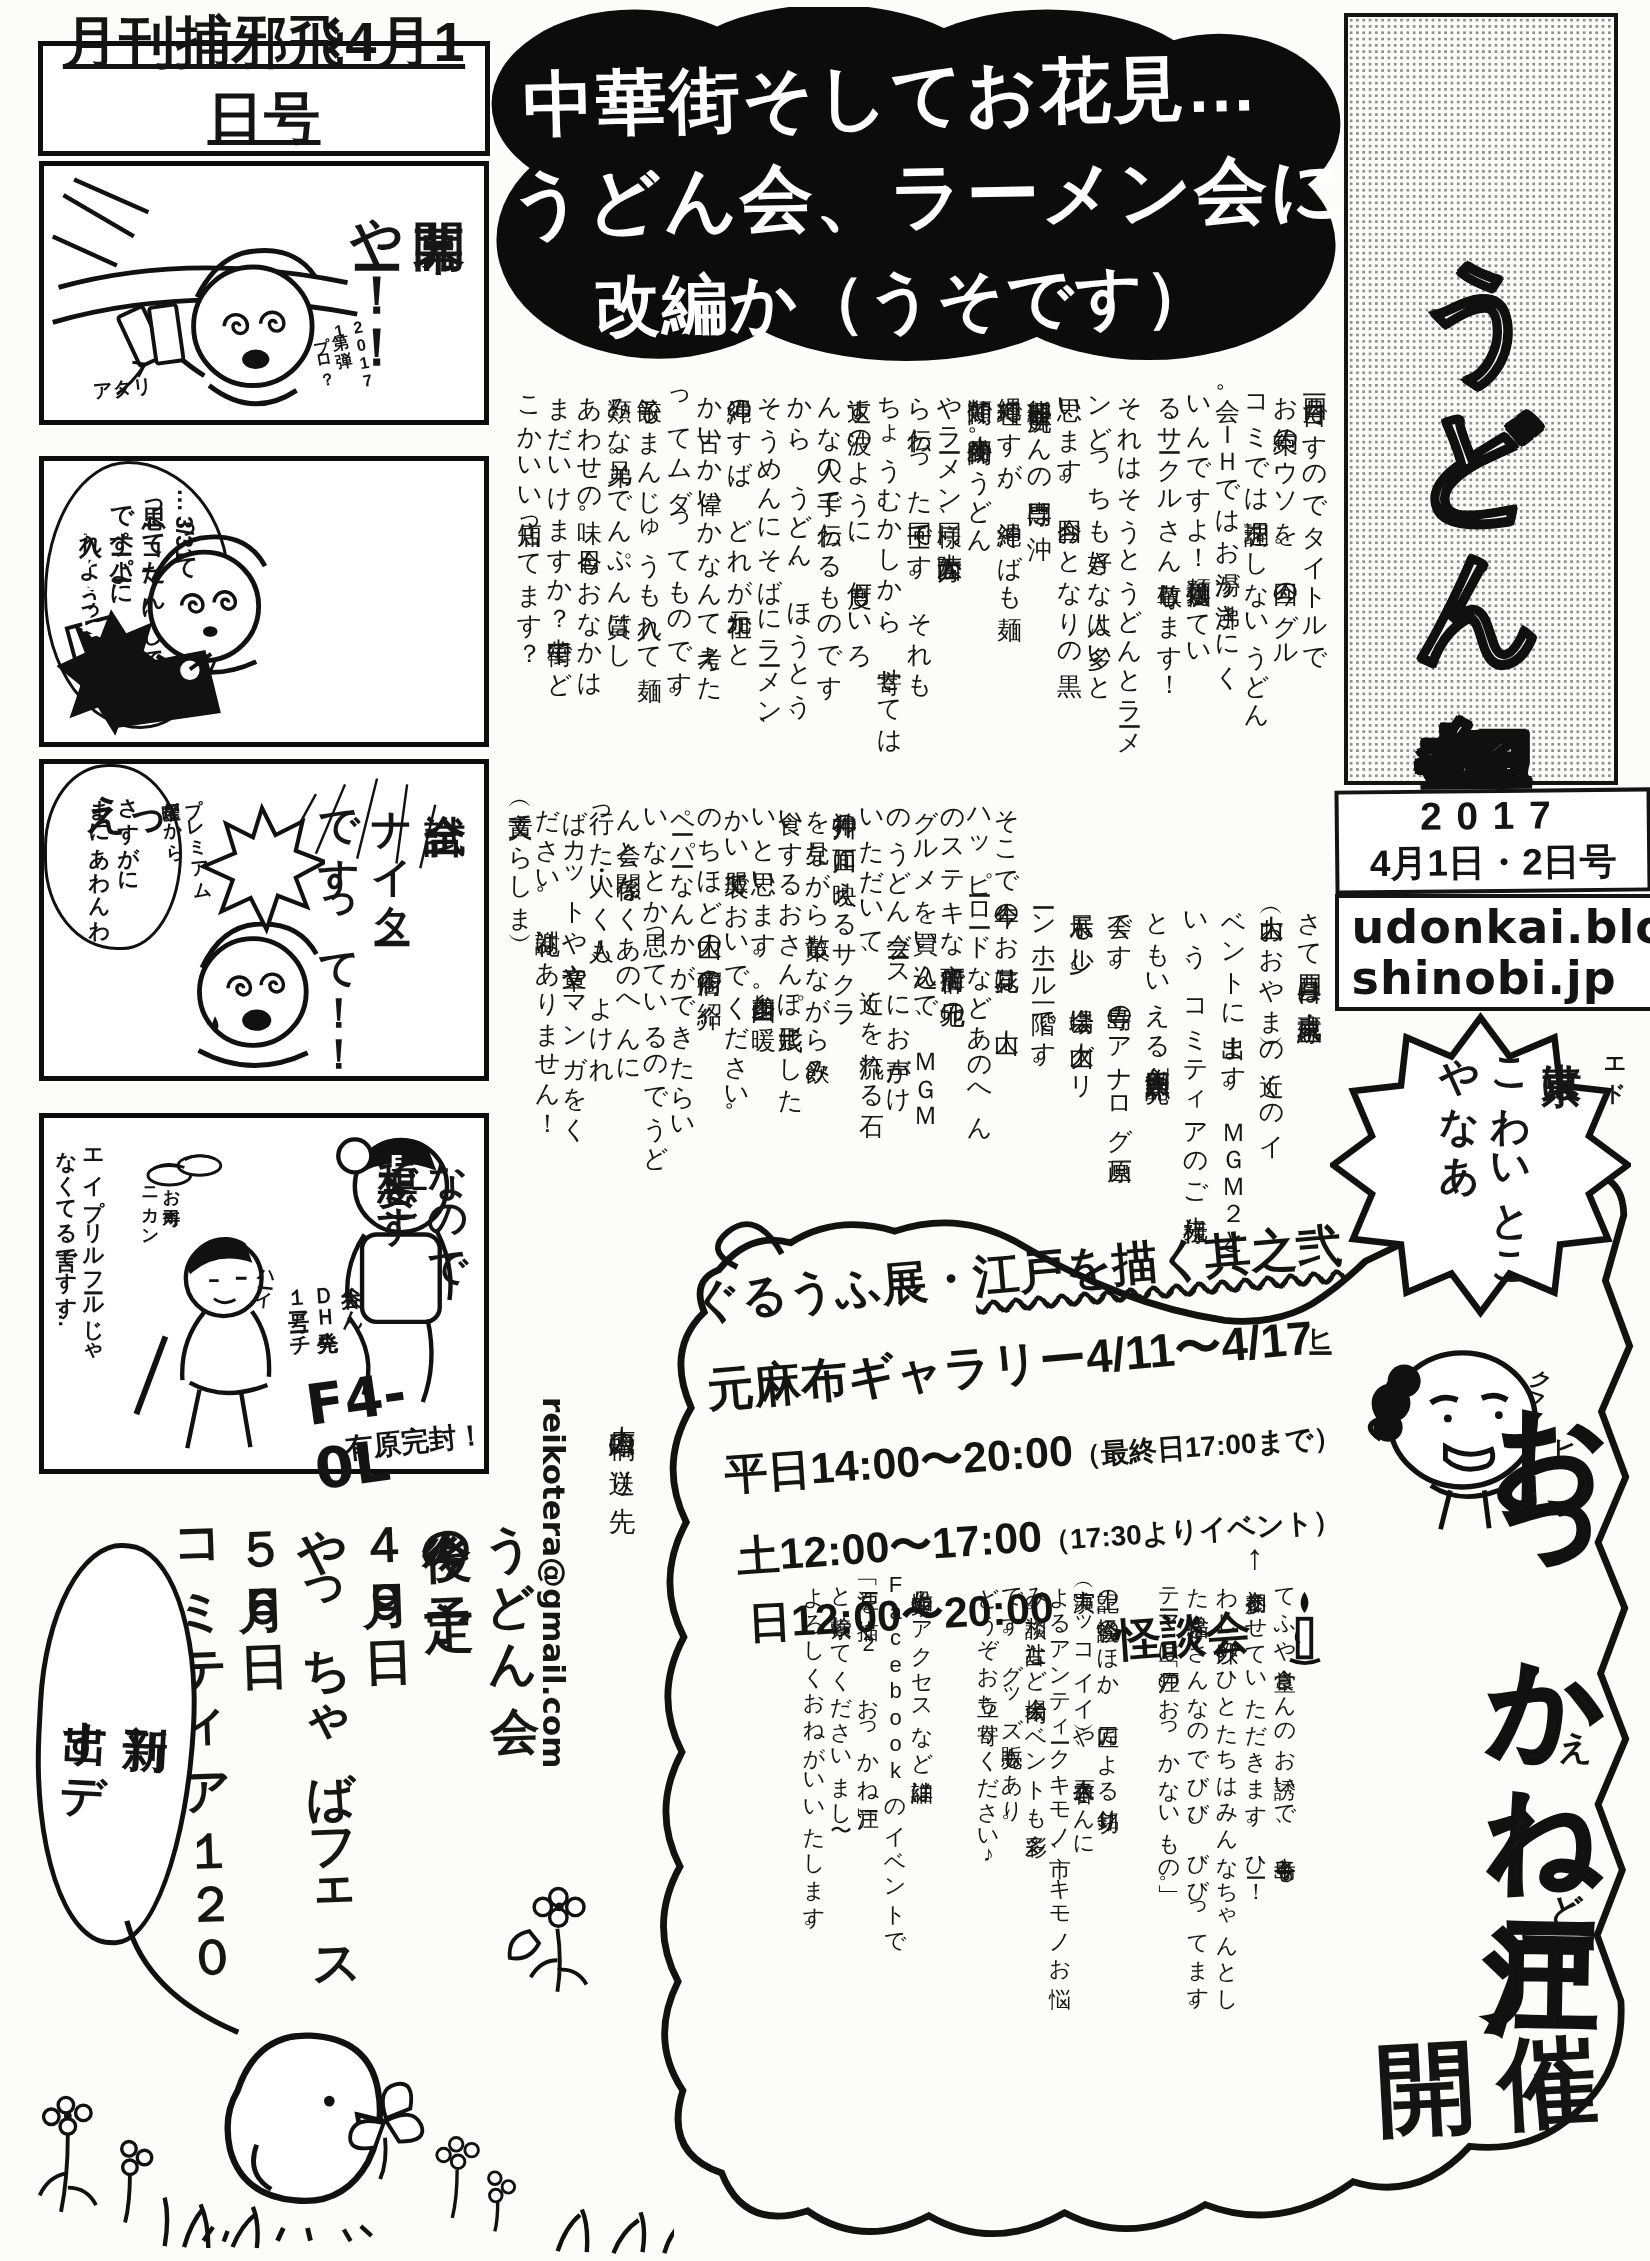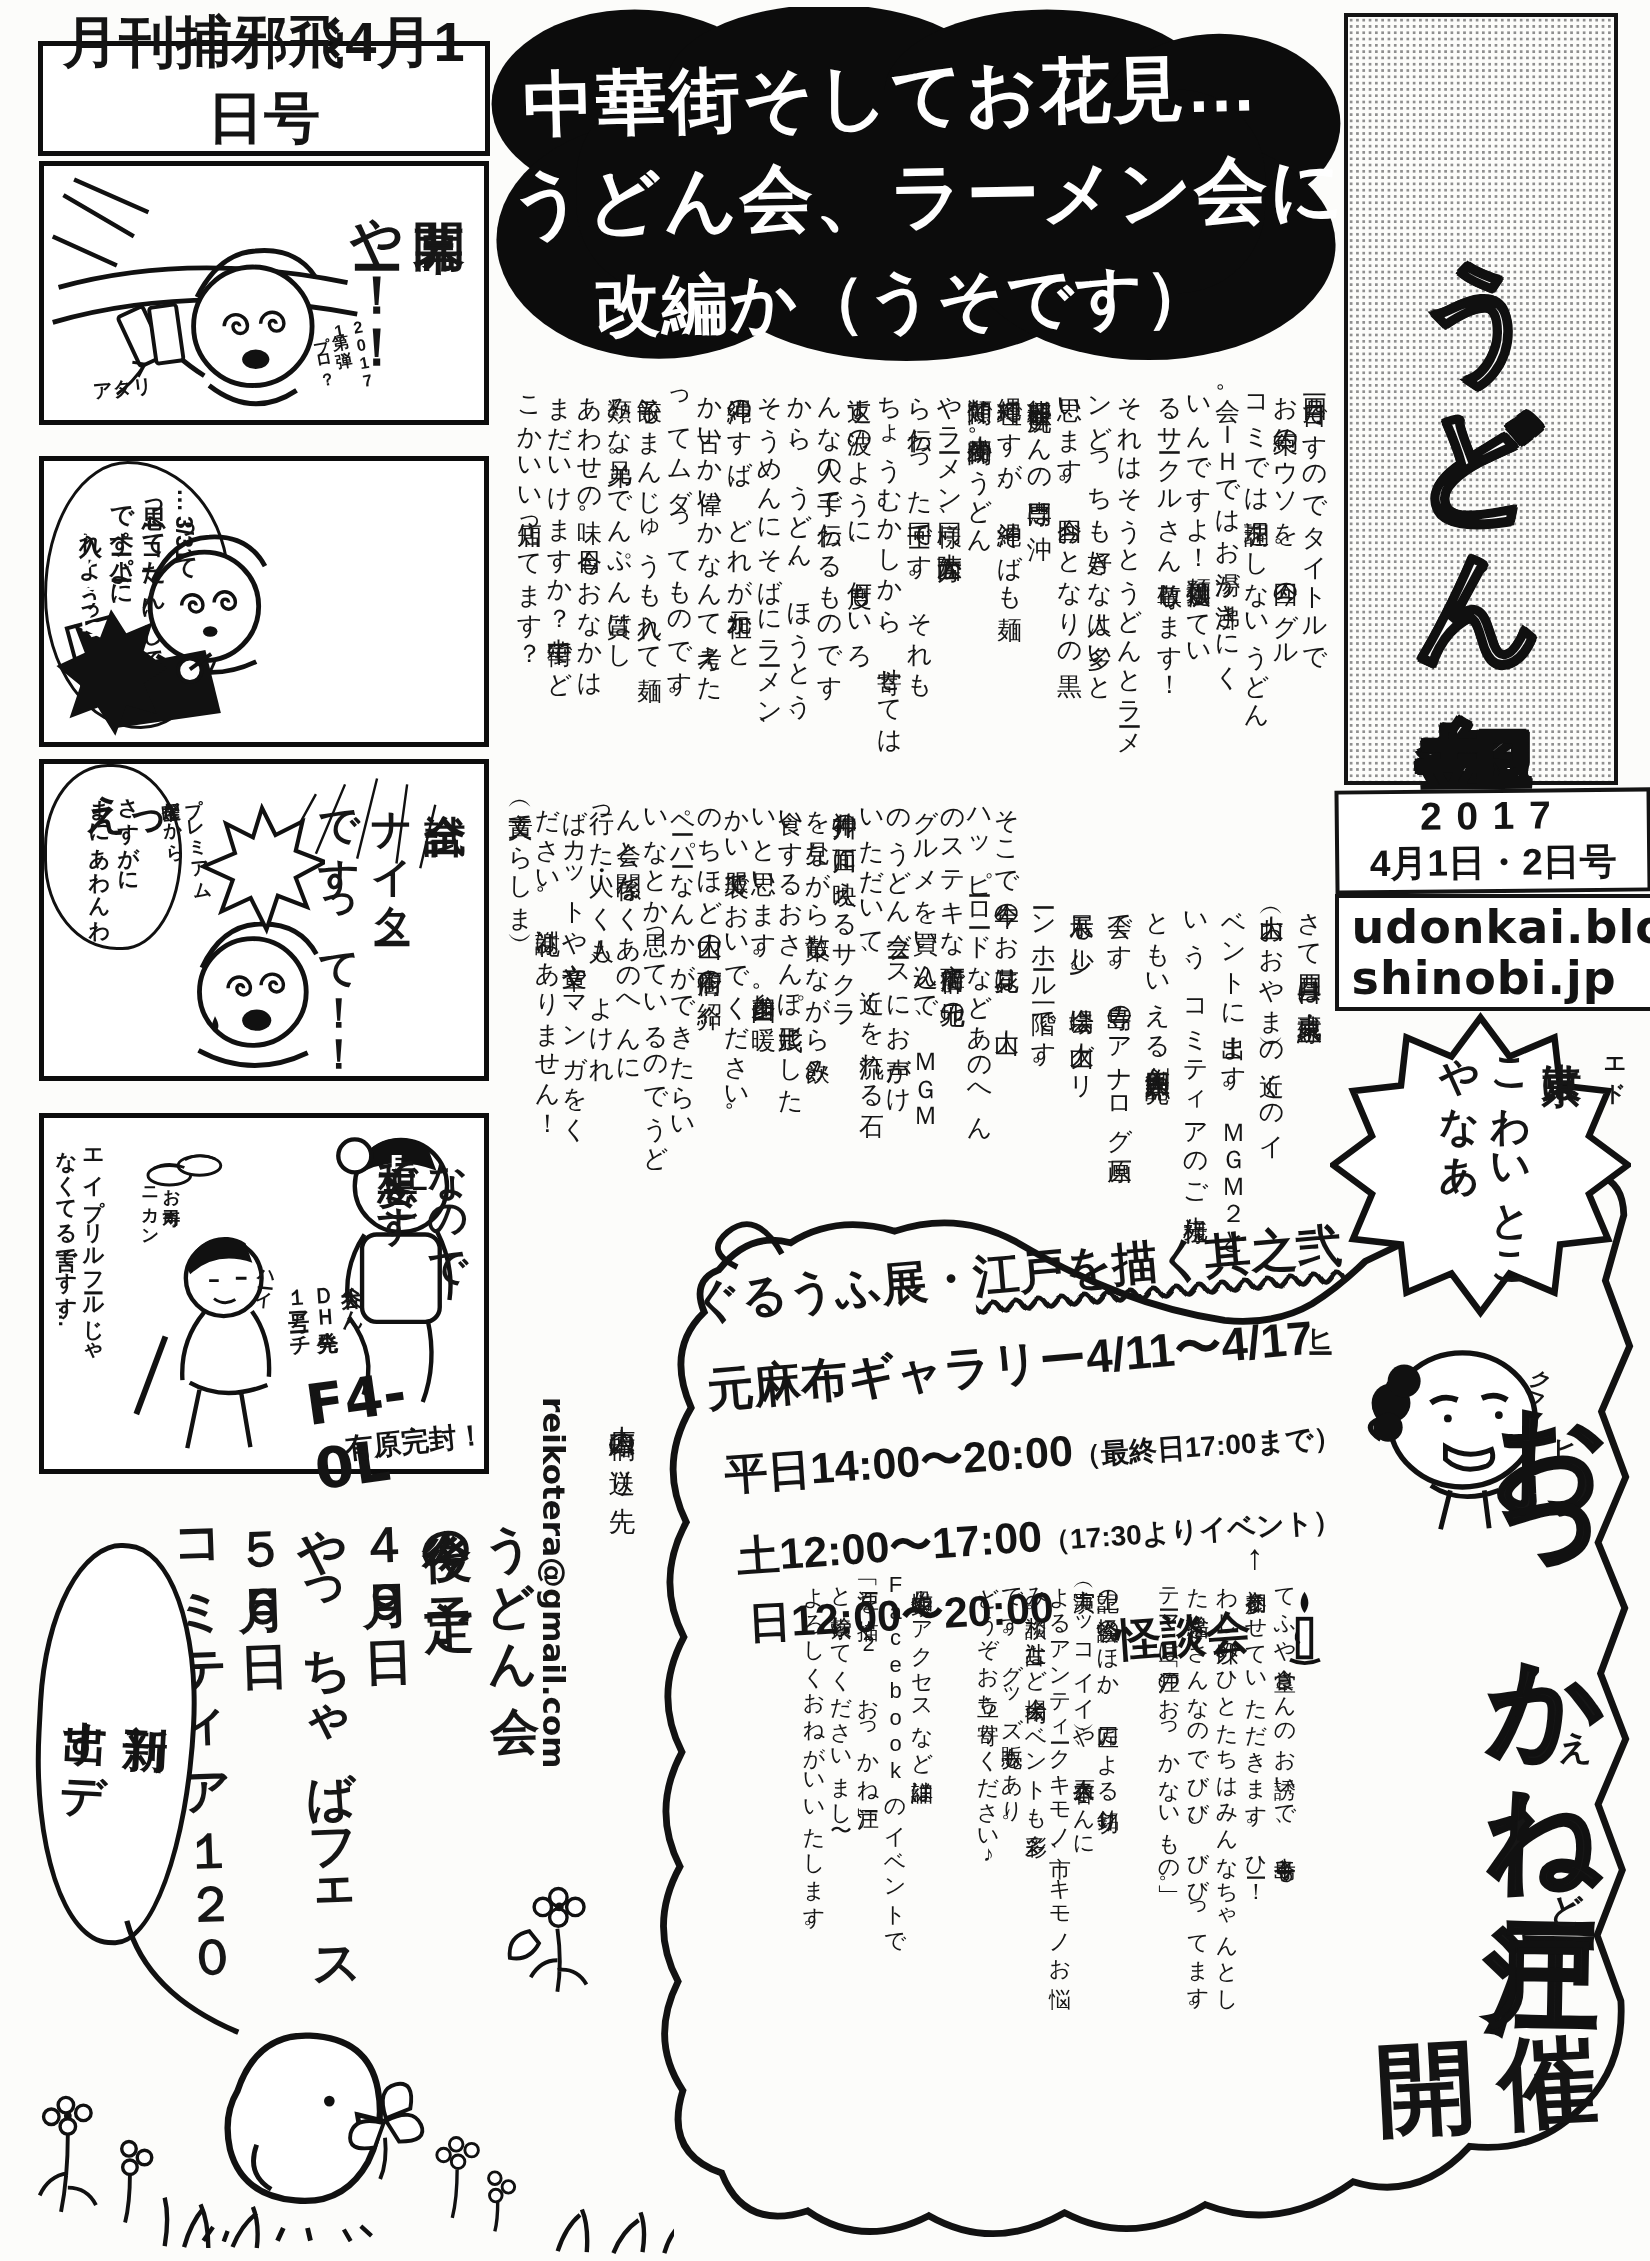--- a/index.html
+++ b/index.html
@@ -5,21 +5,21 @@
   html,body{margin:0;padding:0;background:#e8e8e4;}
   #page{position:relative;width:1650px;height:2261px;background:#fcfcfa;overflow:hidden;
         font-family:"Liberation Sans",sans-serif;color:#141414;}
   svg{display:block}
   .abs{position:absolute;}
   .v{position:absolute;writing-mode:vertical-rl;white-space:pre-line;color:#161616;}
   .vu{text-orientation:upright;}
   .vm{text-orientation:mixed;}
   
   #masthead{left:38px;top:41px;width:442px;height:105px;border:5.8px solid #0e0e0e;background:#fff;
-            display:flex;flex-direction:column;justify-content:center;}
+            display:flex;flex-direction:column;justify-content:center;text-decoration:underline;}
   #masthead-title{font-size:56px;font-weight:900;text-align:center;letter-spacing:0.5px;}
   #masthead-author{font-size:25px;font-weight:700;text-align:right;padding-right:34px;margin-top:2.9px;}
   
   #headline-blob{left:489px;top:6.8px;width:854px;height:357px;}
   .hl{position:absolute;color:#fff;font-weight:900;letter-spacing:1.9px;}
   #hl1{left:523px;top:49px;font-size:71px;transform:rotate(-1.5deg);}
   #hl2{left:510px;top:148px;font-size:73px;transform:rotate(-1deg);}
   #hl3{left:594px;top:256px;font-size:66px;transform:rotate(-1deg);}
   
   #banner{left:1344px;top:12.6px;width:266px;height:764px;border:4.9px solid #141414;

